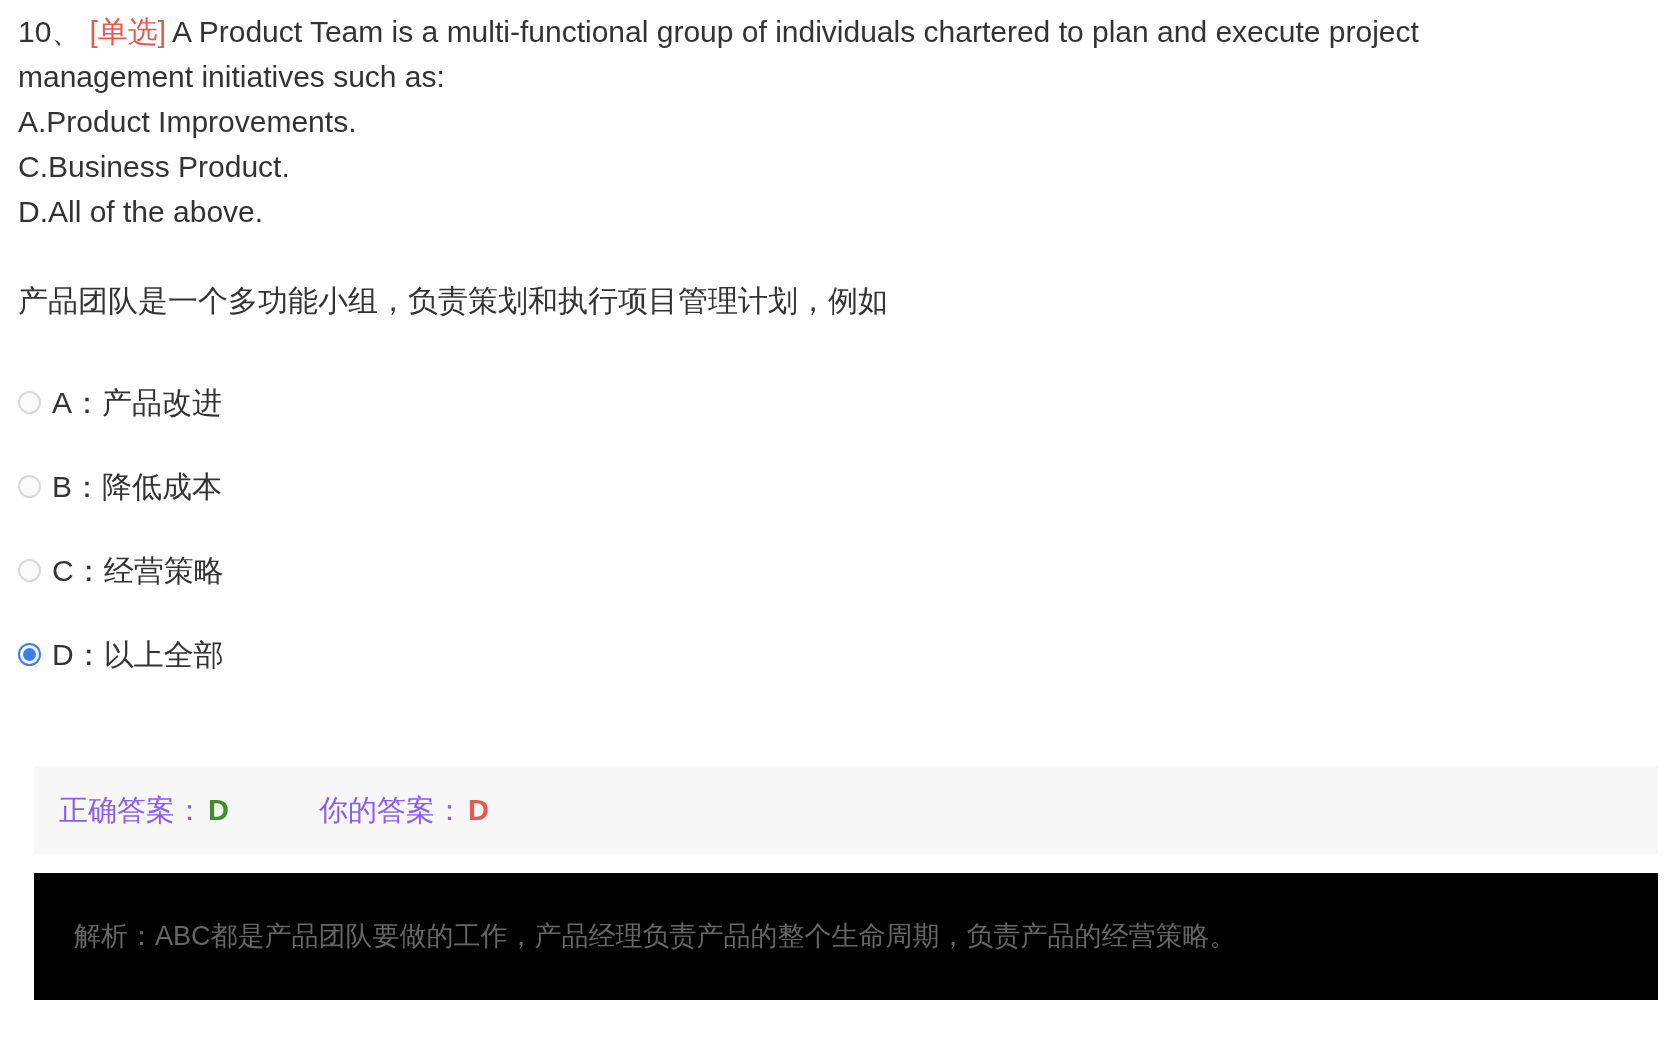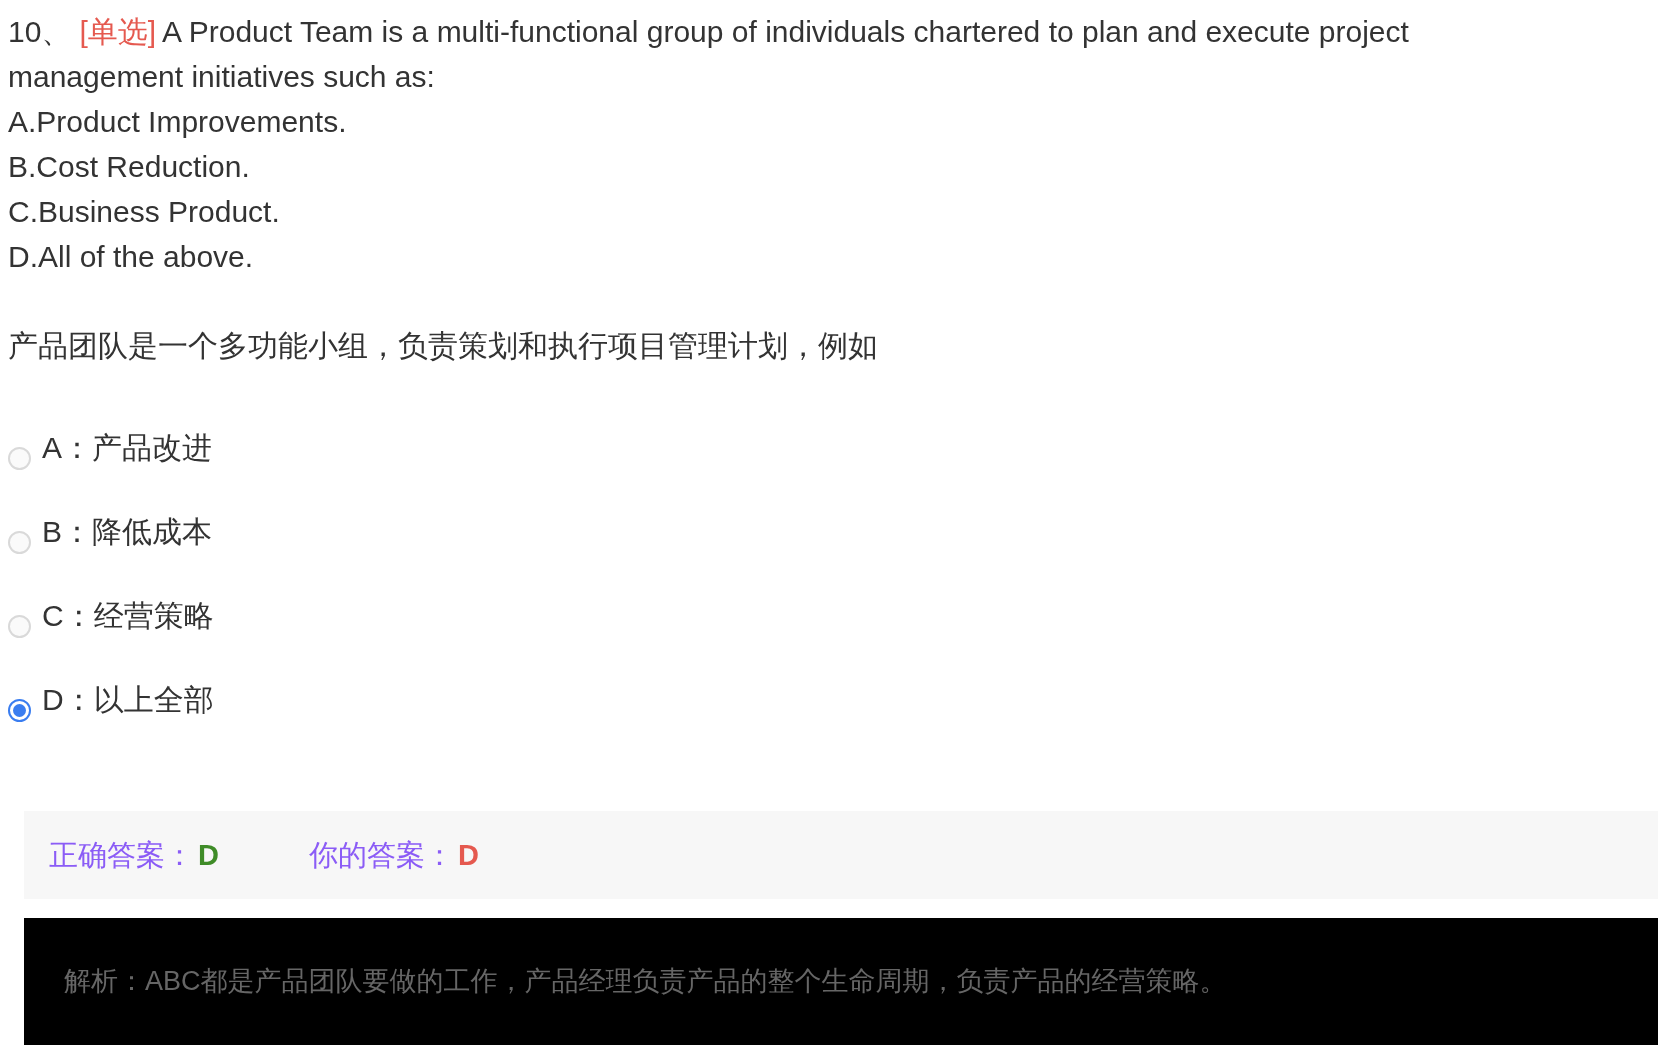--- a/index.html
+++ b/index.html
@@ -6,21 +6,21 @@
     margin: 0;
     padding: 0;
     background: #ffffff;
     width: 1674px;
     height: 1054px;
     overflow: hidden;
     font-family: "Liberation Sans", "DejaVu Sans", sans-serif;
     color: #333333;
   }
   .content {
-    padding: 9px 0 0 8px;
+    padding: 9px 0 0 18px;
     font-size: 30px;
     line-height: 45px;
   }
   .q-para {
     max-width: 1425px;
   }
   .q-tag {
     color: #e5594f;
     margin: 0 6px 0 8px;
   }
@@ -29,21 +29,21 @@
   }
   .zh-para {
     margin-top: 44px;
     max-width: 1425px;
   }
   .choices {
     margin-top: 56px;
   }
   .choice {
     display: flex;
-    align-items: flex-end;
+    align-items: center;
     height: 46px;
     margin-bottom: 36px;
     margin-top: 38px;
   }
   .radio {
     box-sizing: border-box;
     width: 23px;
     height: 23px;
     border-radius: 50%;
     border: 2px solid #d9d9d9;
@@ -103,21 +103,20 @@
 </head>
 <body>
 
 <div class="content">
 
   <div class="q-para">
     <span>10、</span><span class="q-tag">[单选]</span><span>A Product Team is a multi-functional group of individuals chartered to plan and execute project management initiatives such as:</span>
   </div>
 
   <div class="option-en">A.Product Improvements.</div>
-  <div class="option-en">B.Cost Reduction.</div>
   <div class="option-en">C.Business Product.</div>
   <div class="option-en">D.All of the above.</div>
 
   <div class="zh-para">产品团队是一个多功能小组，负责策划和执行项目管理计划，例如</div>
 
   <div class="choices">
     <div class="choice">
       <span class="radio"></span>
       <span class="choice-label">A：产品改进</span>
     </div>

